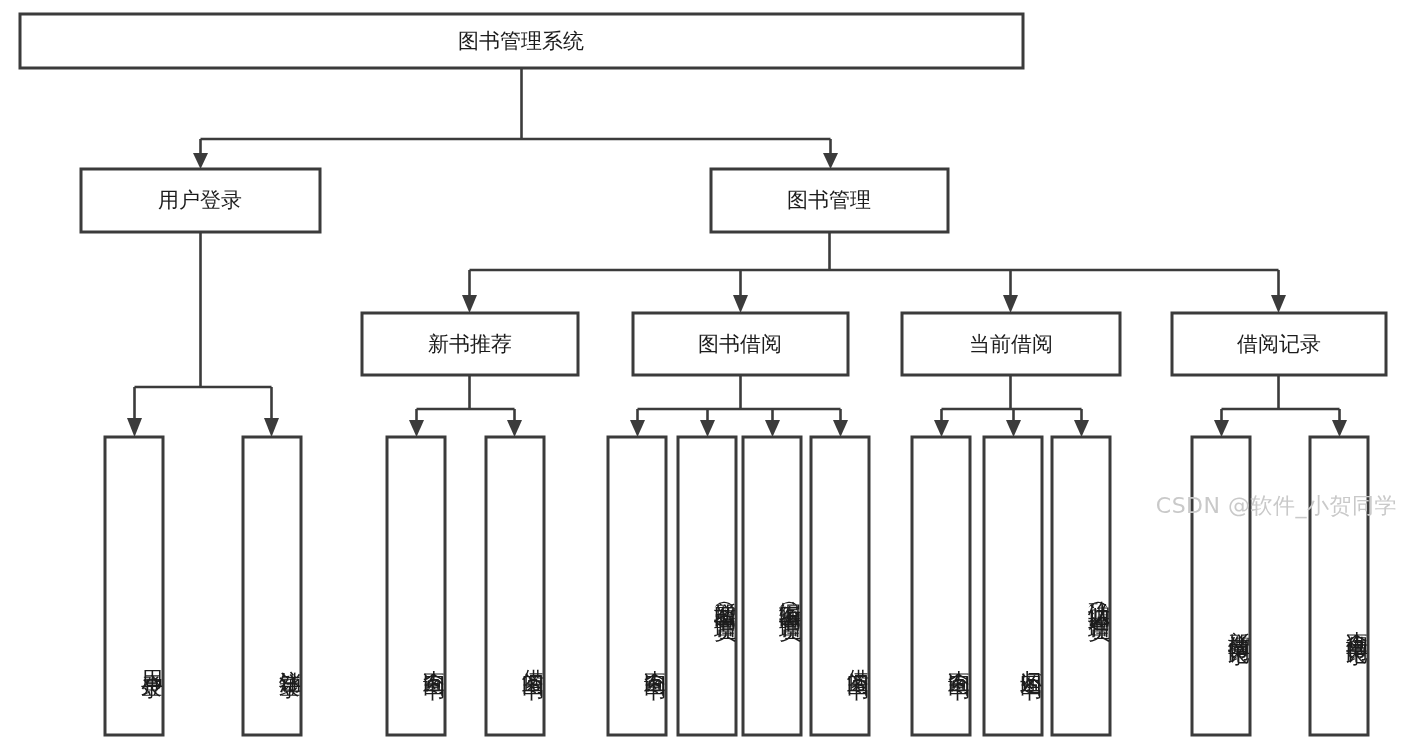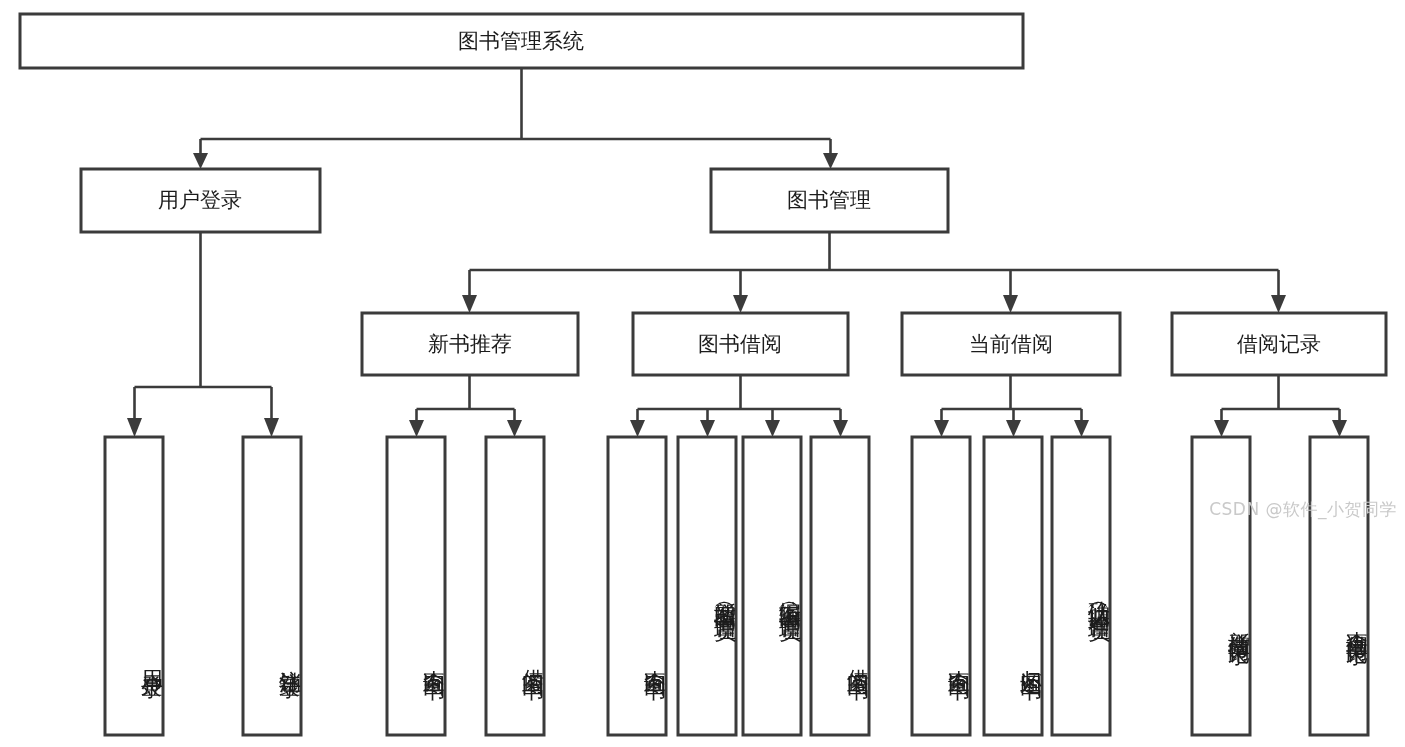--- a/index.html
+++ b/index.html
@@ -62,21 +62,21 @@
     pointer-events: none;
     display: flex;
     align-items: flex-start;
     justify-content: center;
   }
   .watermark {
     position: absolute;
     right: 8px;
     bottom: 4px;
     font-family: "DejaVu Sans", "Liberation Sans", sans-serif;
-    font-size: 17px;
+    font-size: 22px;
     color: #c9c9c9;
     letter-spacing: 0.5px;
     user-select: none;
   }
 </style>
 </head>
 <body>
 
 <div id="diagram-root">
 

